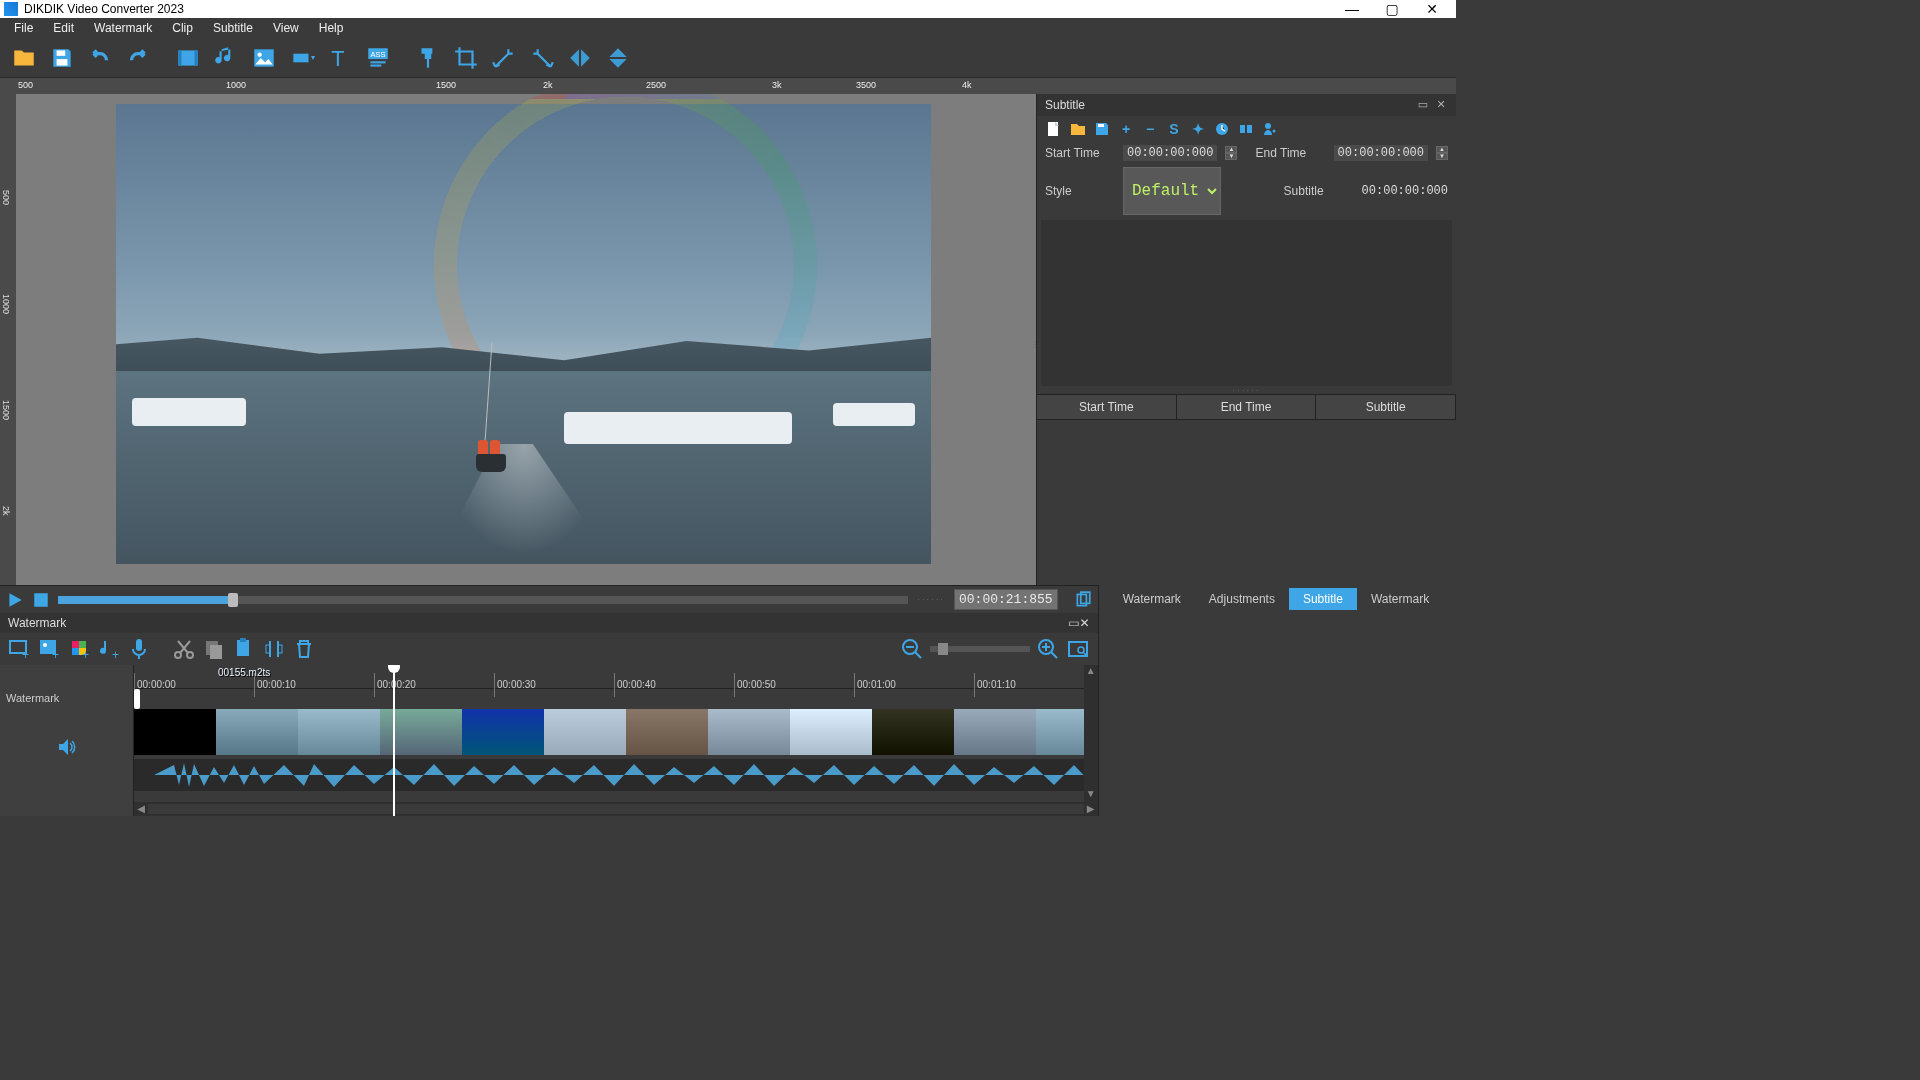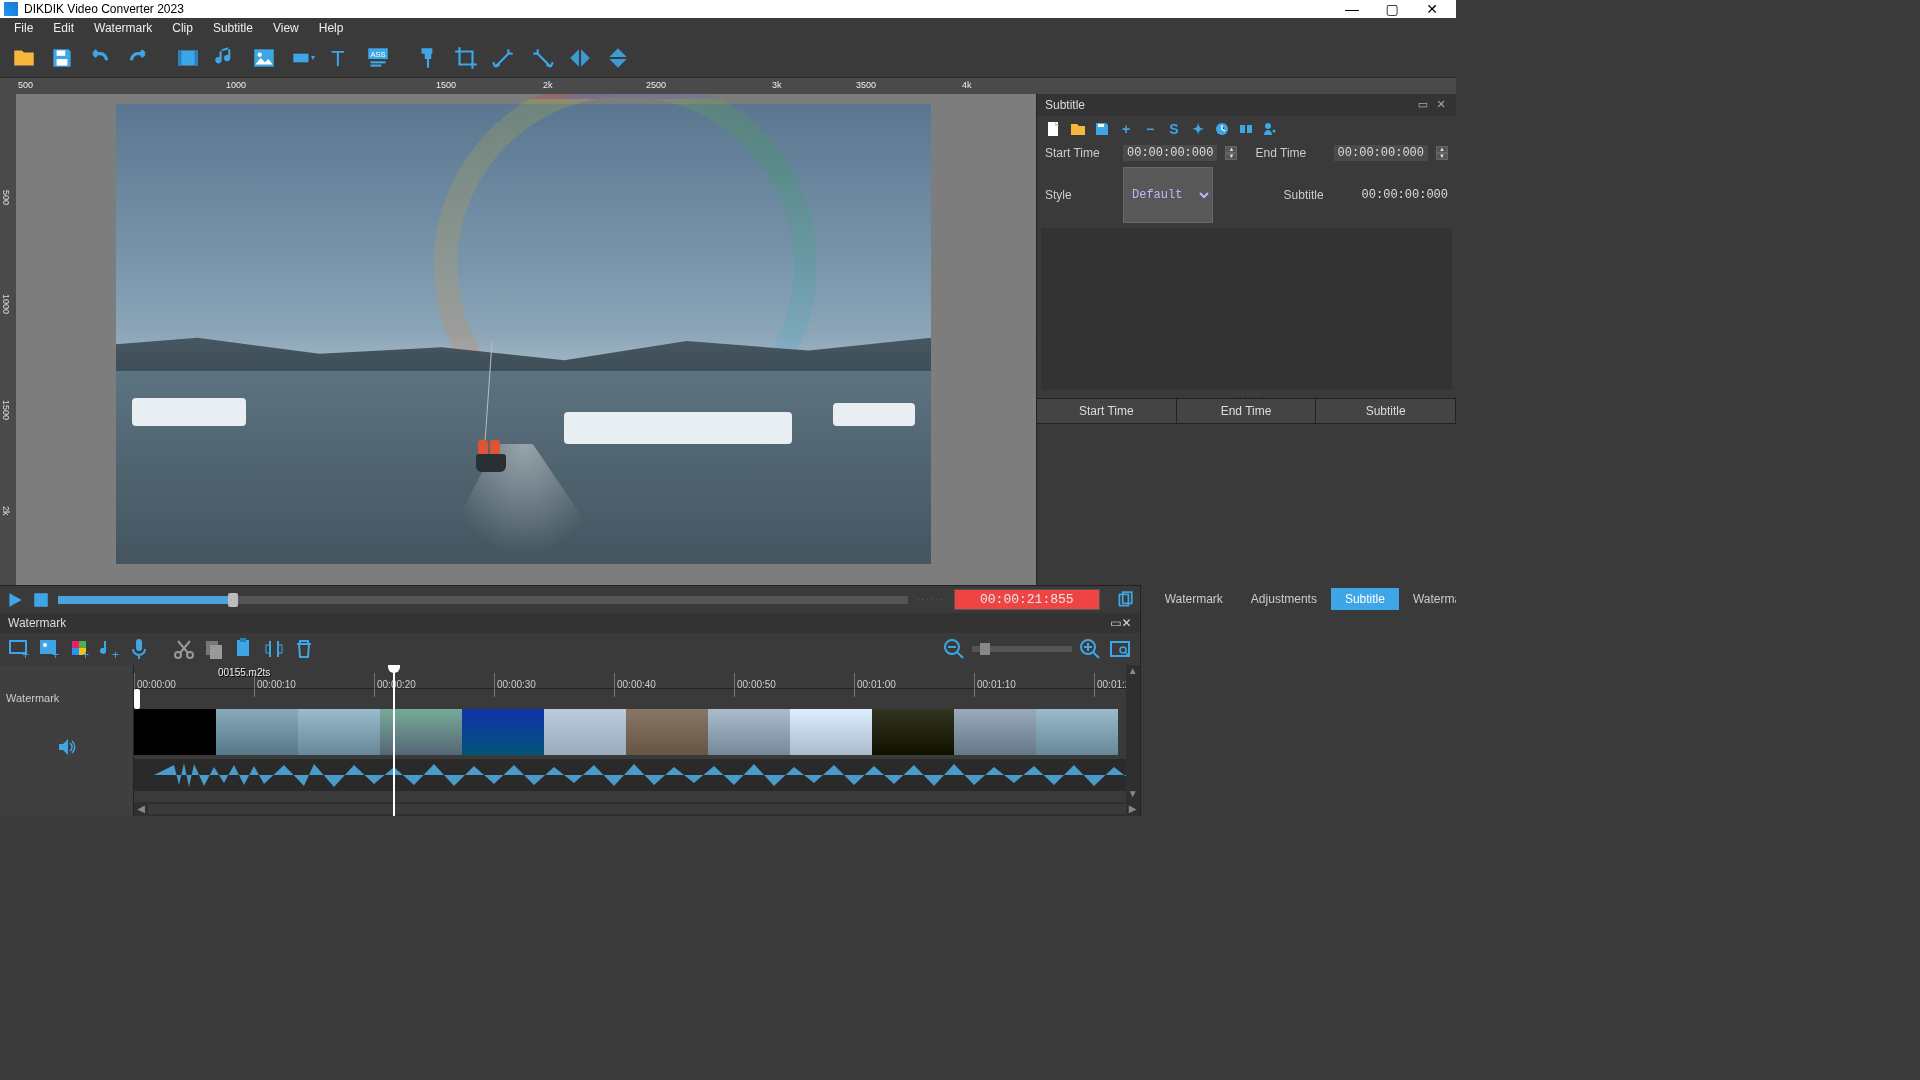--- a/index.html
+++ b/index.html
@@ -34,33 +34,33 @@
 .rp-header { background:#333; padding:4px 8px; display:flex; align-items:center; font-size:12px; }
 .rp-header .spacer { flex:1; }
 .rp-header .hbtn { width:14px; height:14px; margin-left:4px; cursor:pointer; color:#aaa; font-size:11px; text-align:center; }
 .rp-toolbar { display:flex; gap:6px; padding:4px 8px; align-items:center; }
 .rp-toolbar .ibtn { width:18px; height:18px; cursor:pointer; display:flex; align-items:center; justify-content:center; color:#3ea6e6; font-weight:bold; font-size:14px; }
 .rp-row { display:flex; align-items:center; padding:3px 8px; gap:8px; font-family: "Courier New", monospace; font-size:12px; }
 .rp-row label { color:#ccc; min-width:70px; }
 .rp-row .val { background:#4a4a4a; padding:1px 4px; min-width:92px; font-family:"Courier New",monospace; }
 .spinner { display:flex; flex-direction:column; }
 .spinner div { width:12px; height:7px; background:#555; border:1px solid #666; font-size:6px; text-align:center; line-height:5px; cursor:pointer; }
-.rp-select { background:#585858; border:1px solid #666; color:#c4b5fd; padding:19px 4px; min-width:90px; font-family:"Courier New",monospace; font-size:12px; }
+.rp-select { background:#585858; border:1px solid #666; color:#bef264; padding:13px 4px; min-width:90px; font-family:"Courier New",monospace; font-size:16px; }
 .rp-text { flex:1; background:#333; margin:2px 4px 0 4px; min-height:90px; }
 .rp-gripper { height:8px; text-align:center; color:#666; font-size:8px; letter-spacing:2px; cursor:row-resize; }
 .rp-tablehead { display:flex; background:#444; border-top:1px solid #222; border-bottom:1px solid #222; }
 .rp-tablehead div { flex:1; padding:5px; text-align:center; font-size:12px; border-right:1px solid #222; }
 .rp-tablebody { flex:1; background:#3a3a3a; }
 .rp-vgrip { width:8px; position:absolute; left:-6px; top:50%; color:#666; font-size:8px; cursor:col-resize; }
 .playbar { height:28px; background:#3a3a3a; display:flex; align-items:center; padding:0 6px; gap:8px; border-top:1px solid #222; }
 .playbtn { width:18px; height:18px; cursor:pointer; }
 .seekbar { flex:0 0 850px; height:8px; background:#555; position:relative; }
 .seekbar .prog { position:absolute; left:0; top:0; bottom:0; background:#4aa3dd; width:20%; }
 .seekbar .thumb { position:absolute; width:10px; height:14px; background:#bbb; top:-3px; left:20%; border-radius:2px; }
-.timecode { background:#ef4444; border:1px solid #555; padding:2px 25px; font-family:"Courier New",monospace; font-size:13px; color:#e8e8e8; margin-left:auto; }
+.timecode { background:#737373; border:1px solid #555; padding:2px 4px; font-family:"Courier New",monospace; font-size:13px; color:#e8e8e8; margin-left:auto; }
 .copybtn { width:18px; height:18px; cursor:pointer; color:#4aa3dd; margin-left:8px; }
 .tabsrow { display:flex; gap:0; padding:0 10px; height:28px; align-items:center; font-family:"Courier New",monospace; font-size:12px; }
 .tab { padding:4px 14px; cursor:pointer; color:#ccc; }
 .tab.active { background:#3ea6e6; color:#fff; }
 .dots { flex:0 0 30px; text-align:center; color:#666; font-size:8px; letter-spacing:2px; }
 .tl-header { background:#333; padding:3px 8px; display:flex; align-items:center; font-size:12px; }
 .tl-header .spacer { flex:1; }
 .tl-toolbar { height:32px; background:#3a3a3a; display:flex; align-items:center; gap:6px; padding:0 8px; }
 .tl-toolbar .spacer { flex:1; }
 .tl-toolbar .zslider { width:100px; height:6px; background:#555; position:relative; }

